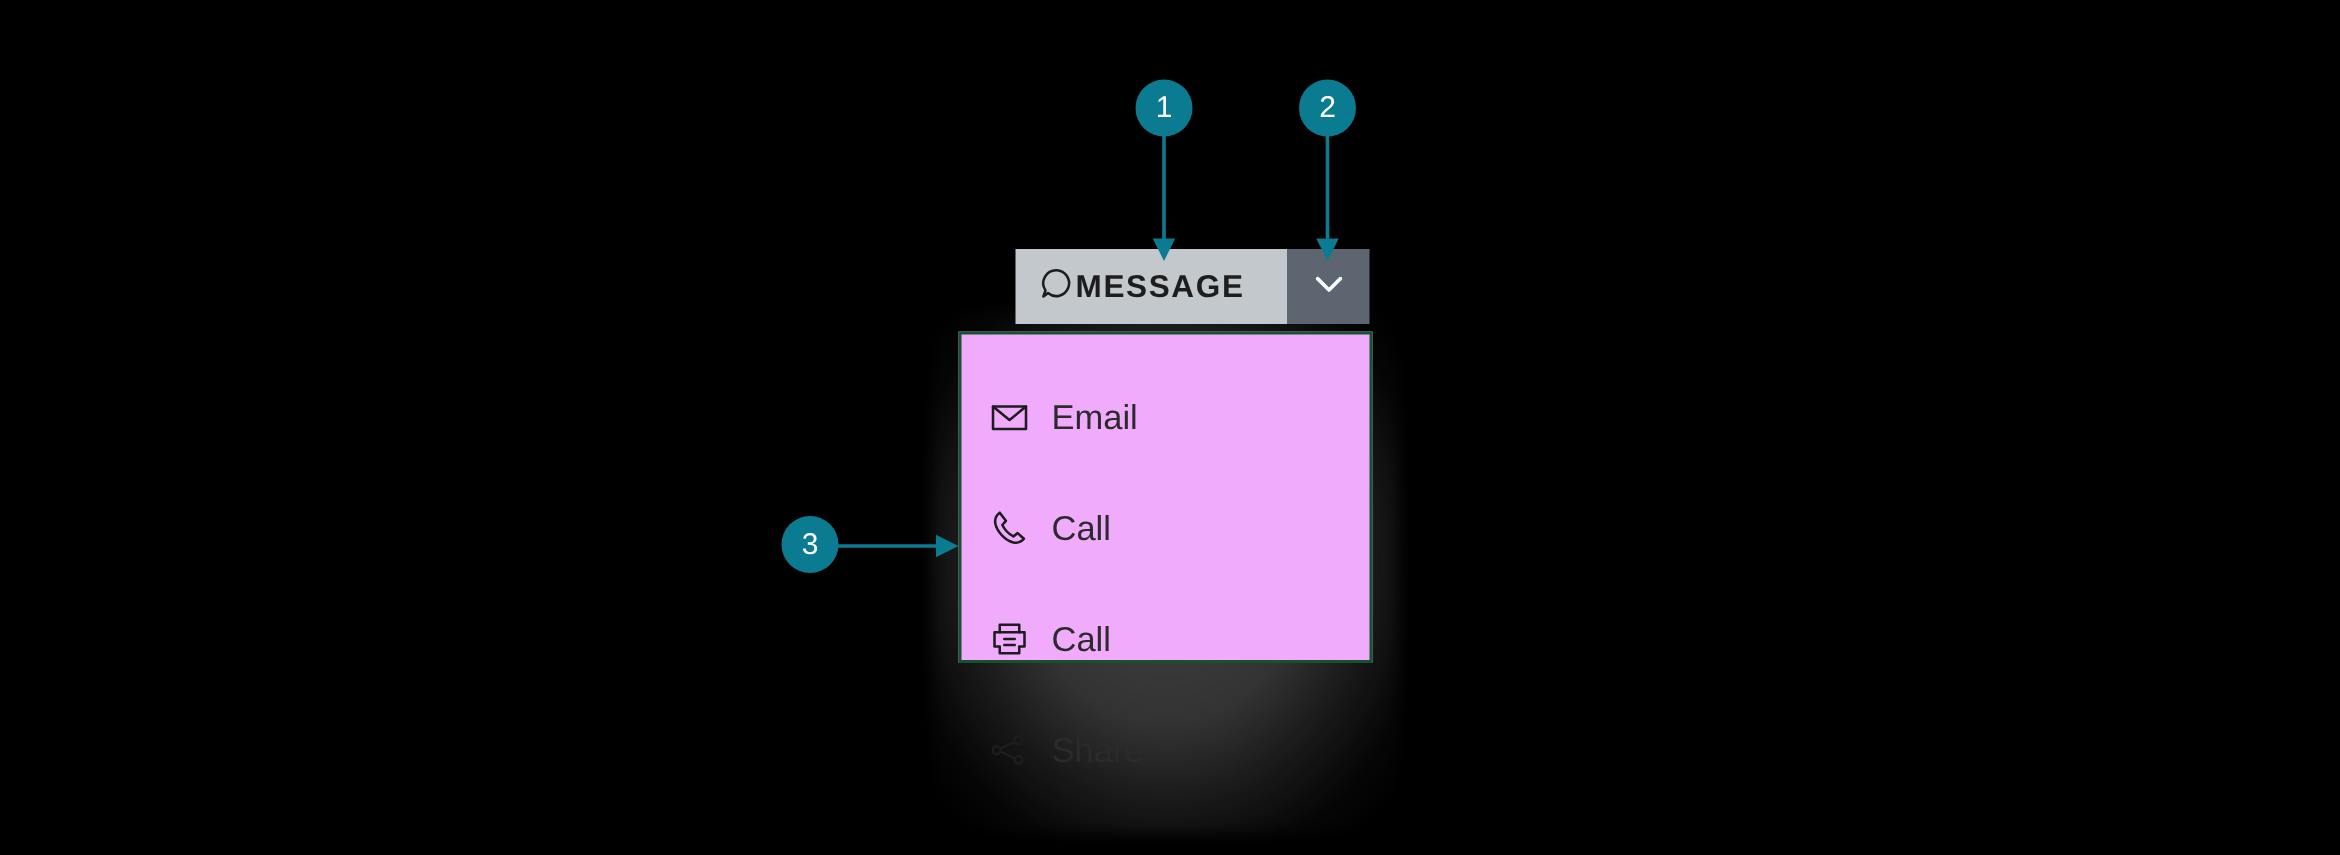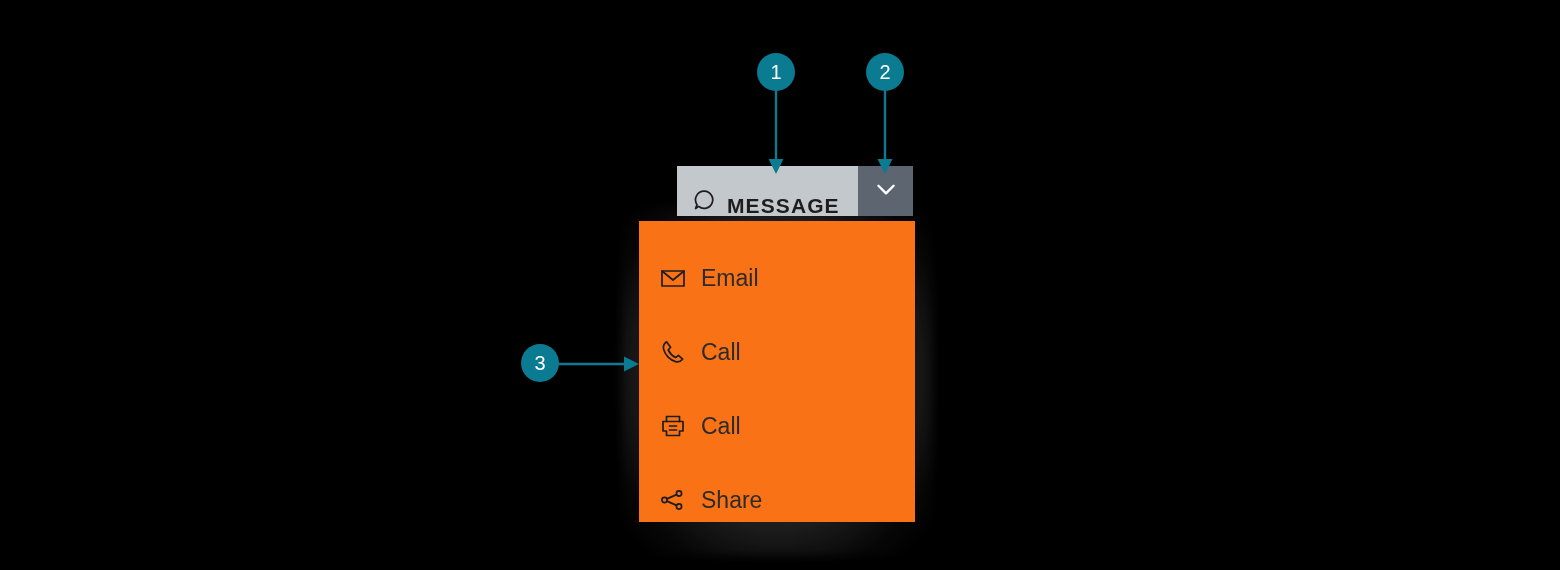--- a/index.html
+++ b/index.html
@@ -29,22 +29,22 @@
     top: 166px;
     width: 236px;
     height: 50px;
     display: flex;
     align-items: stretch;
   }
   .btn-main {
     flex: 0 0 181px;
     background: #c3c8cd;
     display: flex;
-    align-items: flex-end;
-    gap: 11px;
+    align-items: center;
+    gap: 1px;
     padding-left: 15px;
     box-sizing: border-box;
     cursor: pointer;
   }
   .btn-main-label {
     font-size: 21px;
     font-weight: bold;
     letter-spacing: 1.1px;
     color: #1d1d1d;
     line-height: 1;
@@ -74,24 +74,24 @@
                 rgba(255,255,255,0.03) 80%,
                 rgba(255,255,255,0.0) 94%);
     filter: blur(5px);
     opacity: 0.85;
   }
   .menu-panel {
     position: absolute;
     left: 639px;
     top: 221px;
     width: 276px;
-    height: 301px;
+    height: 221px;
     box-sizing: border-box;
-    background: #f97316;
-    border: 2px solid #f97316;
+    background: #f0abfc;
+    border: 2px solid #14532d;
     z-index: 4;
   }
   .menu-list {
     list-style: none;
     margin: 0;
     padding: 18px 0 0 0;
   }
   .menu-item {
     display: flex;
     align-items: center;

